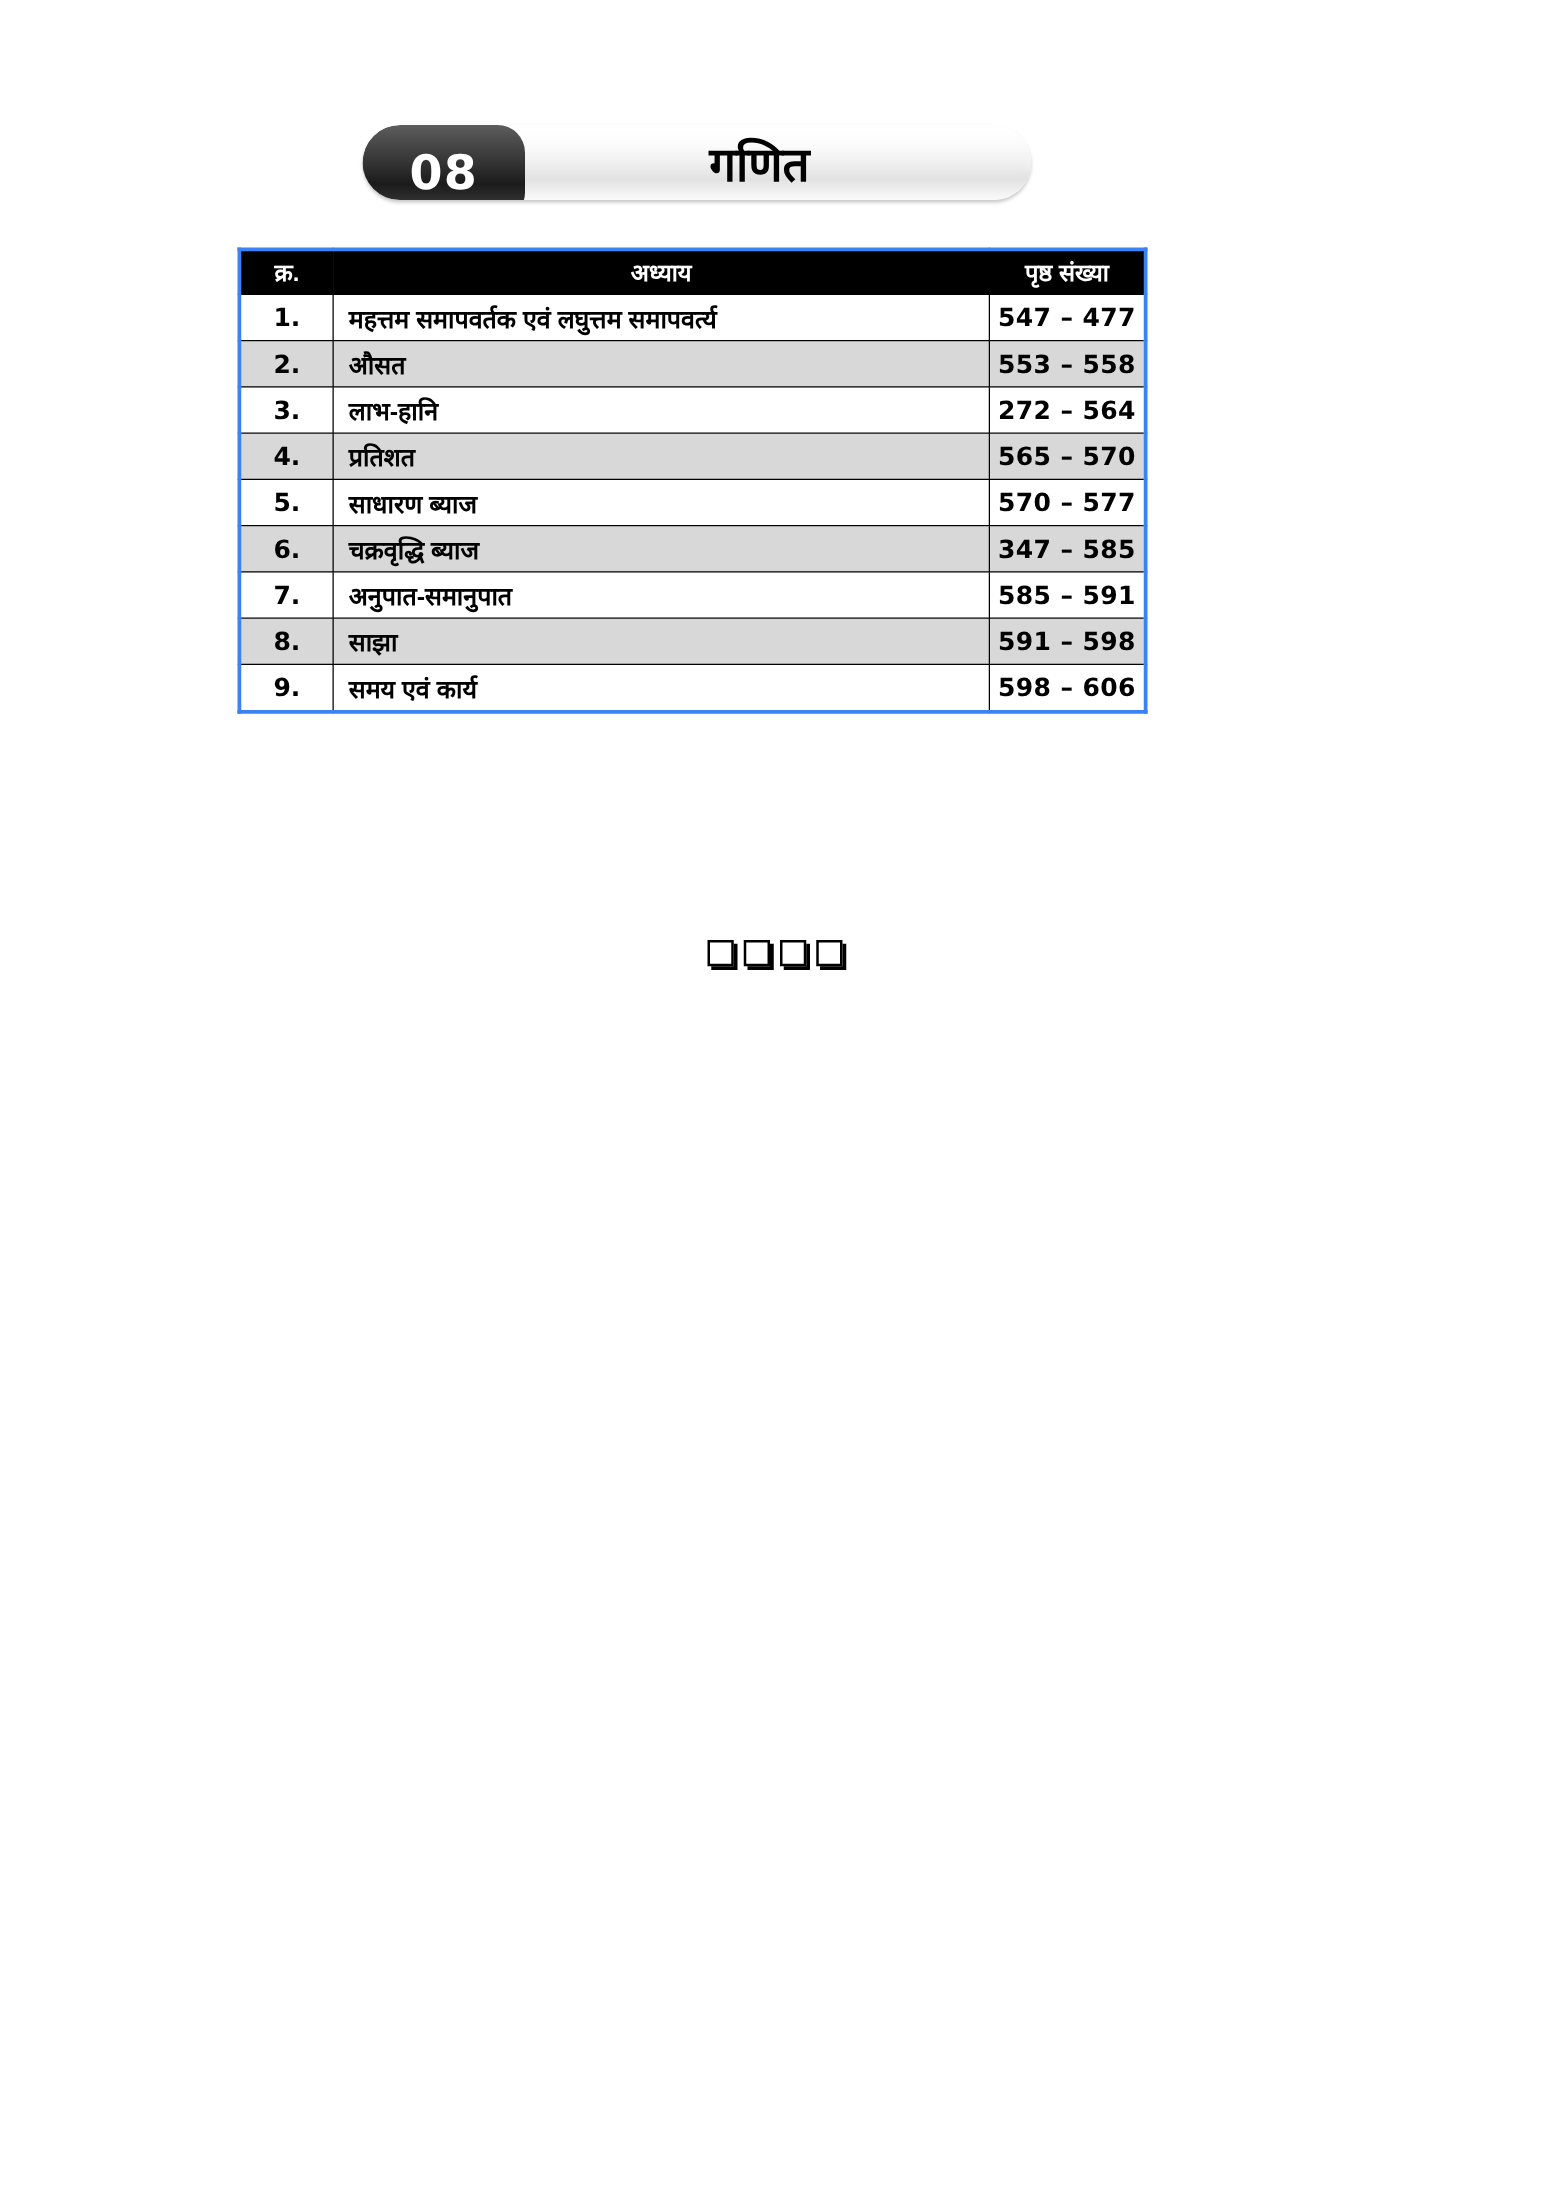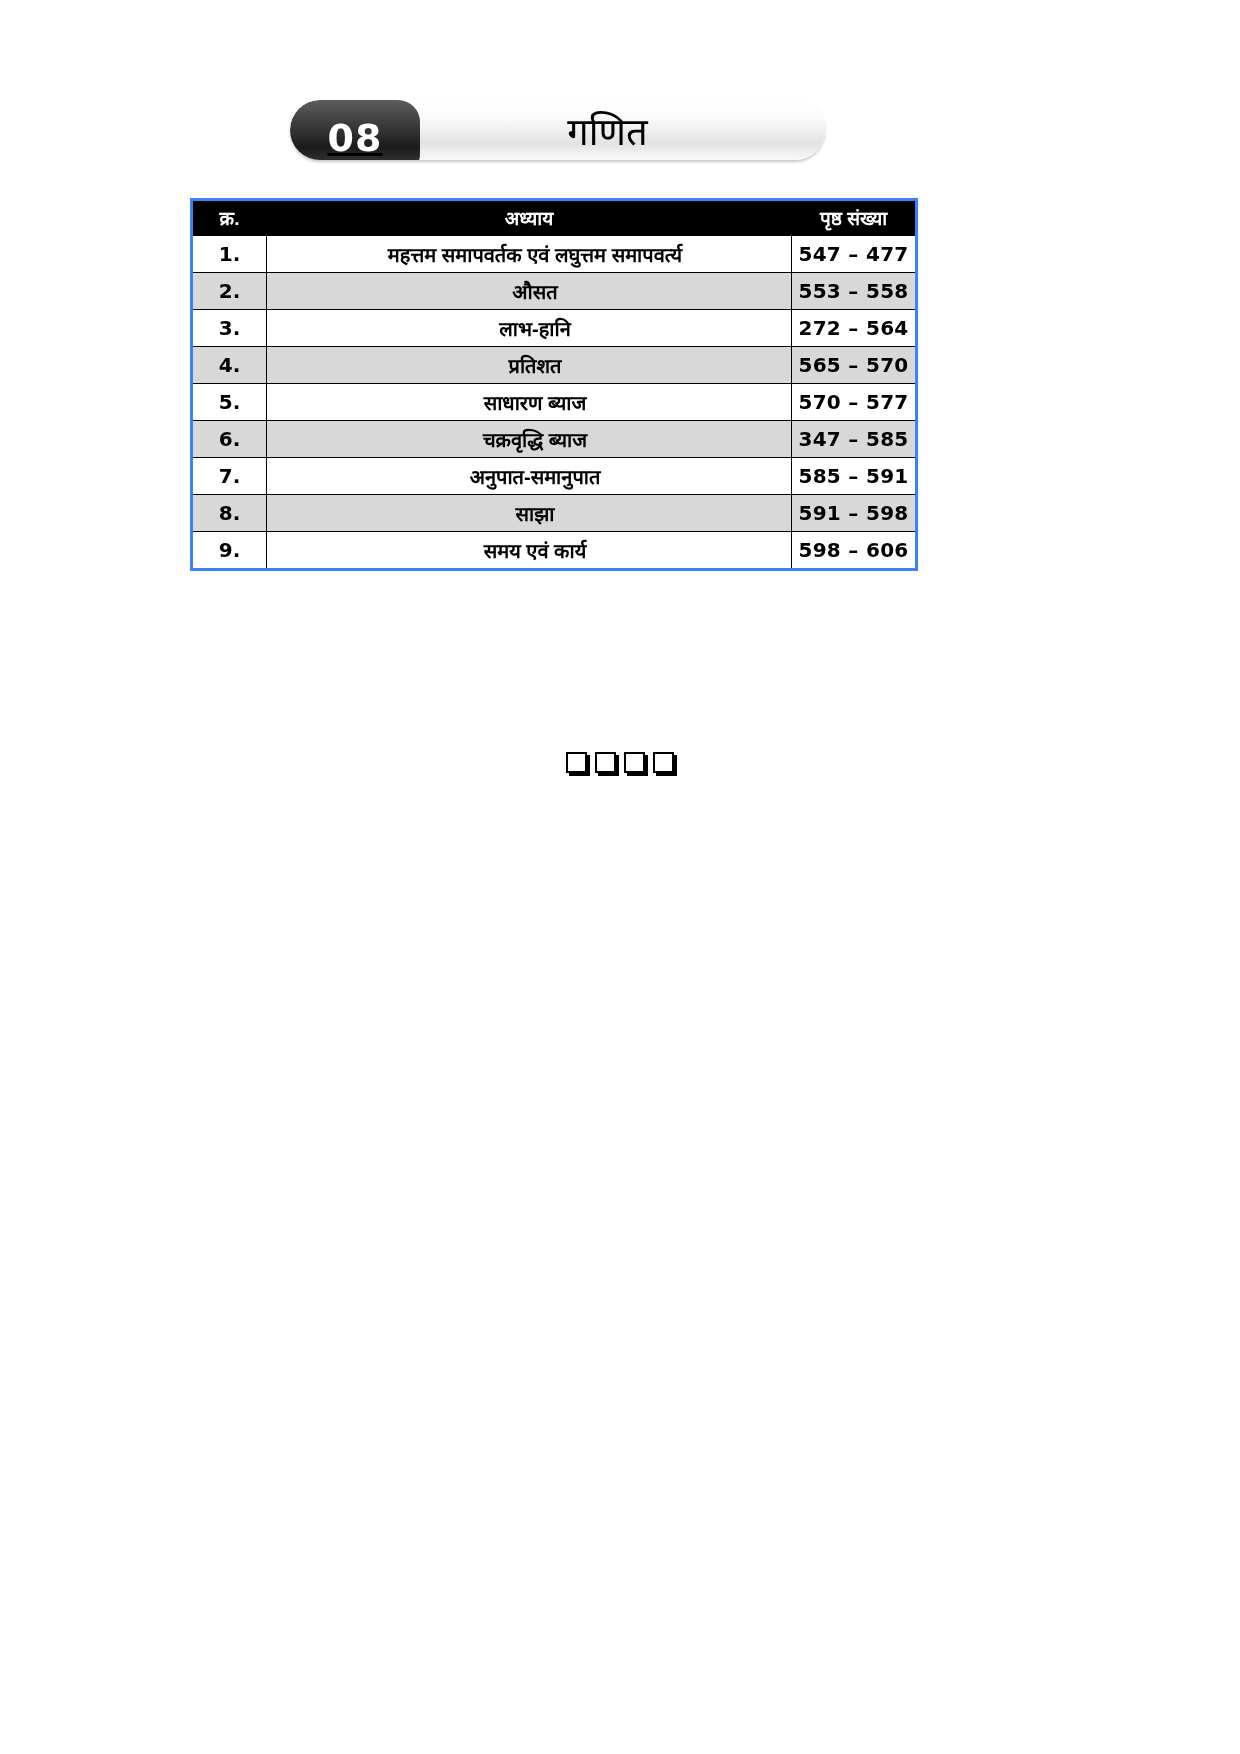--- a/index.html
+++ b/index.html
@@ -46,42 +46,41 @@
     background: linear-gradient(to bottom,
                 #5d5d5d 0%,
                 #4a4a4a 18%,
                 #2e2e2e 45%,
                 #1b1b1b 62%,
                 #3a3a3a 88%,
                 #4e4e4e 100%);
     display: flex;
     align-items: center;
     justify-content: center;
-    text-decoration: underline;
   }
   .banner-num span {
     color: #ffffff;
     font-size: 38px;
     font-weight: bold;
     letter-spacing: 1px;
     font-family: "DejaVu Sans", sans-serif;
   }
   .banner-title {
     position: absolute;
     left: 130px;
     top: 0;
     right: 0;
     height: 60px;
     display: flex;
     align-items: center;
     justify-content: center;
   }
   .banner-title span {
     font-size: 38px;
-    font-weight: normal;
+    font-weight: bold;
     color: #000;
     font-family: "Liberation Sans", "DejaVu Sans", sans-serif;
     letter-spacing: 0px;
     padding-right: 30px;
   }
 
   
   .index-table {
     position: absolute;
     left: 190px;
@@ -114,21 +113,21 @@
   .index-table tbody tr.odd  td { background: #ffffff; }
   .index-table tbody tr.even td { background: #d8d8d8; }
 
   td.c-sr {
     text-align: center;
     font-size: 20px;
     font-weight: bold;
     font-family: "DejaVu Sans", sans-serif;
   }
   td.c-ch {
-    text-align: center;
+    text-align: left;
     font-size: 20px;
     font-weight: bold;
     padding-left: 12px;
   }
   td.c-pg {
     text-align: center;
     font-size: 20px;
     font-weight: bold;
     font-family: "DejaVu Sans", sans-serif;
     letter-spacing: 0.3px;

